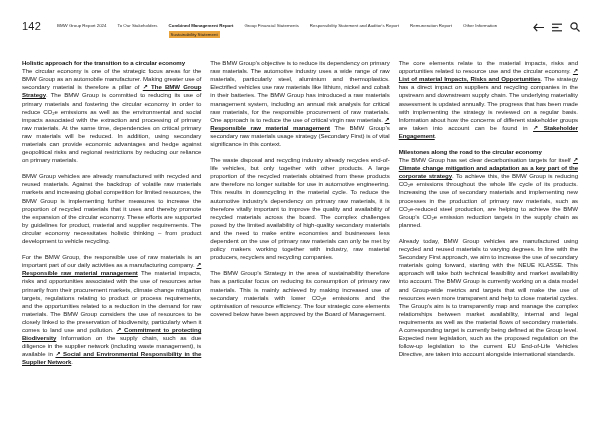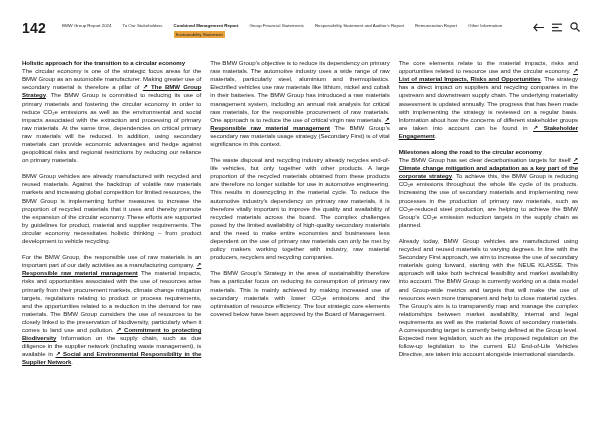--- a/index.html
+++ b/index.html
@@ -7,21 +7,21 @@
     position:relative;width:600px;height:424px;overflow:hidden;
     background:#ffffff;color:#1c1c1c;
     font-family:"Liberation Sans","DejaVu Sans",sans-serif;
   }
   
   .hdr{
     display:flex;align-items:flex-start;
     padding:21px 20px 0 22px;
   }
   .page-num{
-    font-size:14px;font-weight:bold;letter-spacing:.2px;
+    font-size:11px;font-weight:normal;letter-spacing:.2px;
     margin-right:16px;line-height:1;
   }
   .top-nav{
     display:flex;gap:11px;flex:1;
     font-size:4.4px;line-height:1.2;letter-spacing:0;
     padding-top:2px;color:#2a2a2a;
   }
   .nav-item-wrap{display:flex;flex-direction:column;align-items:flex-start;}
   .nav-item{white-space:nowrap;cursor:pointer;}
   .nav-item.active{font-weight:bold;color:#111;}

